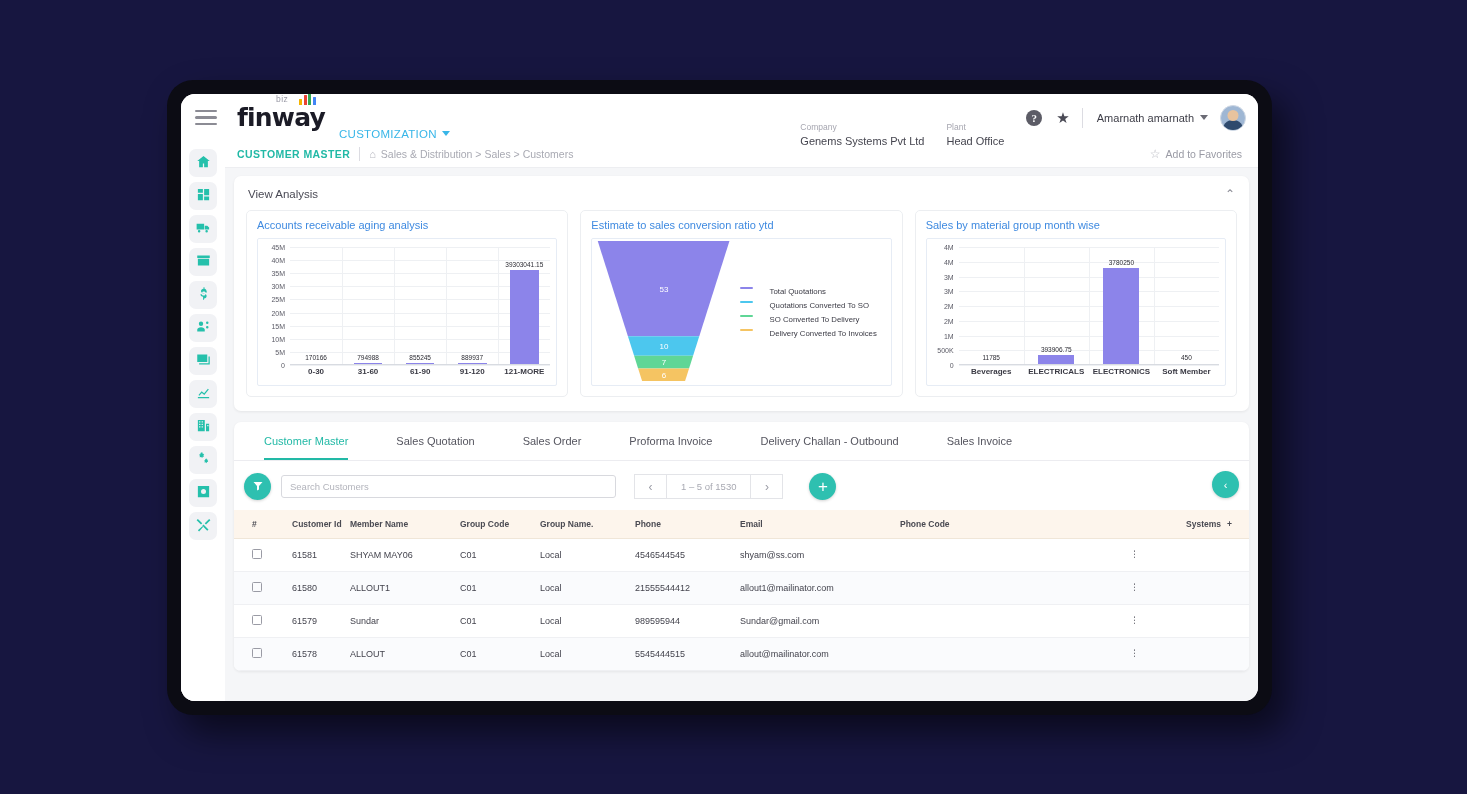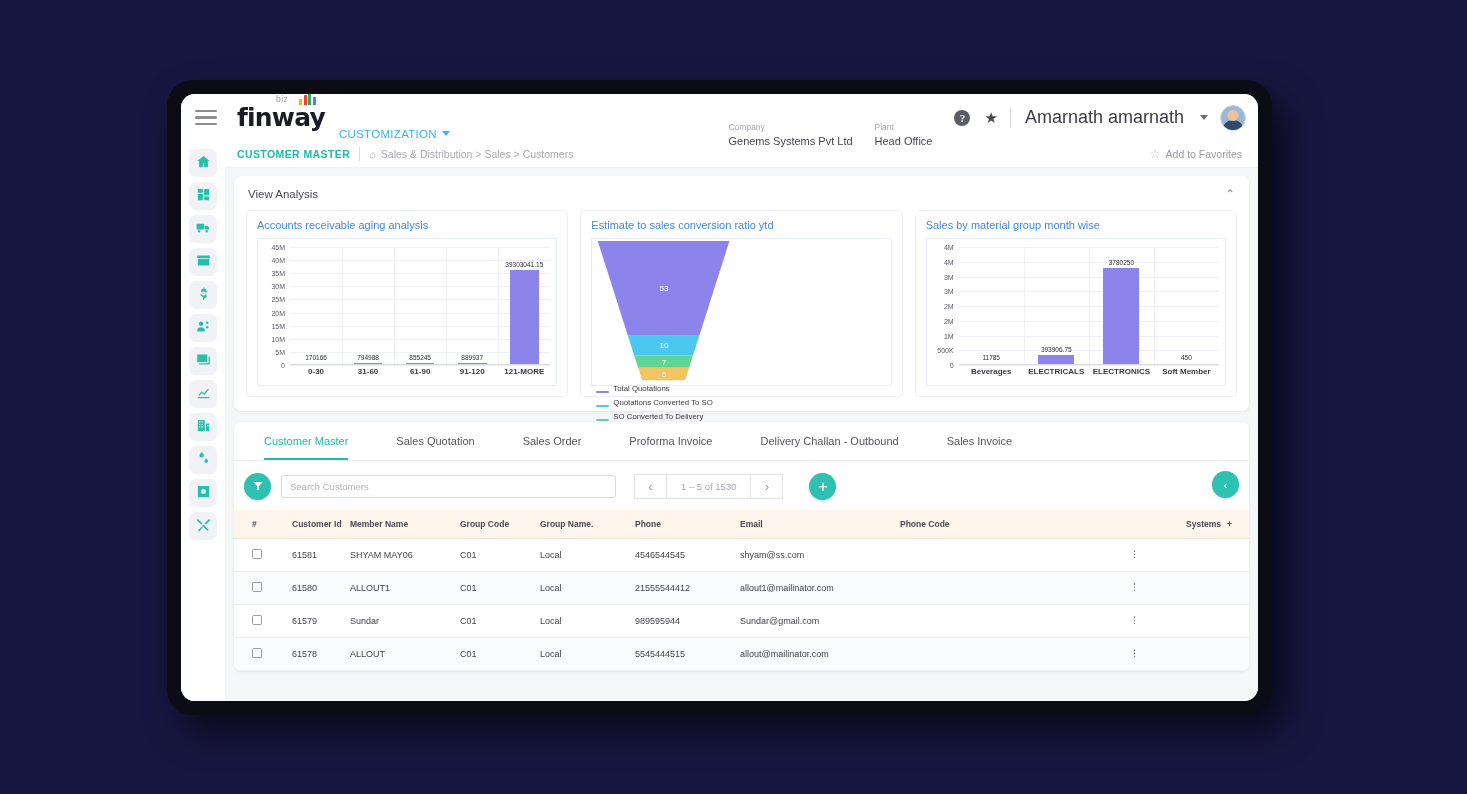--- a/index.html
+++ b/index.html
@@ -78,21 +78,21 @@
   .meta-block { margin-right: 22px; line-height: 1.35; }
   .meta-label { font-size: 8.5px; color:#a6a6b0;margin-top:36px; }
   .meta-value { font-size: 11px; color:#45454f; }
   .icon-circle-q {
     width:16px;height:16px;border-radius:50%;background:#5c5c66;color:#fff;
     font-size:11px;font-weight:700;display:flex;align-items:center;justify-content:center;
     margin-right:14px; cursor:pointer; font-family:"Liberation Serif",serif;
   }
   .star-filled { color:#4a4a55; font-size:15px; margin-right:12px; cursor:pointer; }
   .vdivider { width:1px;height:20px;background:#dcdce2; margin-right:14px; }
-  .username { font-size:18px; color:#3c3c46; display:flex;align-items:center;gap:16px;cursor:pointer;}
+  .username { font-size:11px; color:#3c3c46; display:flex;align-items:center;gap:6px;cursor:pointer;}
   .caret-down-dark {
     width:0;height:0;border-left:4px solid transparent;border-right:4px solid transparent;
     border-top:5px solid #6b6b75;
   }
   .avatar {
     width:26px;height:26px;border-radius:50%;margin-left:12px;
     background:#9fb7d4; position:relative; overflow:hidden; cursor:pointer;
     border:1px solid #cfd8e4;
   }
   .avatar::after{
@@ -162,24 +162,24 @@
   .bc-vline { position:absolute; top:0;bottom:0;width:1px;background:#eef0f3; }
   .bc-bars { position:absolute; left:0;right:0;top:0;bottom:0; display:flex; align-items:flex-end; }
   .bc-col { flex:1; display:flex; flex-direction:column; align-items:center; justify-content:flex-end; height:100%; position:relative;}
   .bc-bar { width:55%; background:#8c84ea; }
   .bc-val { position:absolute; font-size:6.5px; color:#2b2b33; white-space:nowrap; }
   .bc-xaxis { position:absolute; left:32px; right:6px; bottom:2px; height:16px; display:flex;font-weight:bold; }
   .bc-xlbl { flex:1; text-align:center; font-size:8px; color:#3a3a44; white-space:nowrap; }
   .bc-baseline { position:absolute; left:32px; right:6px; bottom:20px; height:1px; background:#d8dbe1; }
 
   
-  .funnel-wrap { position:absolute; left:0;top:0;right:0;bottom:0; display:flex;flex-direction:column; }
+  .funnel-wrap { position:absolute; left:0;top:0;right:0;bottom:0; display:flex; }
   .funnel-svg-holder { width:48%; position:relative; }
   .funnel-legend { flex:1; display:flex; flex-direction:column; justify-content:center; gap:5px; padding-left:4px; }
-  .lg-row { display:flex; align-items:flex-end; gap:4px; }
+  .lg-row { display:flex; align-items:flex-start; gap:17px; }
   .lg-dash { width:13px; height:2.5px; border-radius:2px; }
   .lg-text { font-size:7.8px; color:#3a3a44; white-space:nowrap; }
   .fn-label { position:absolute; color:#fff; font-size:8px; transform:translate(-50%,-50%); }
 
   
   .tabs-card {
     background:#fff; border-radius:7px; box-shadow:0 1px 3px rgba(0,0,0,0.07);
     margin-top: 11px; overflow:hidden; position:relative;
   }
   .tabs-row { display:flex; border-bottom:1px solid #ececf0; padding: 0 6px; }

